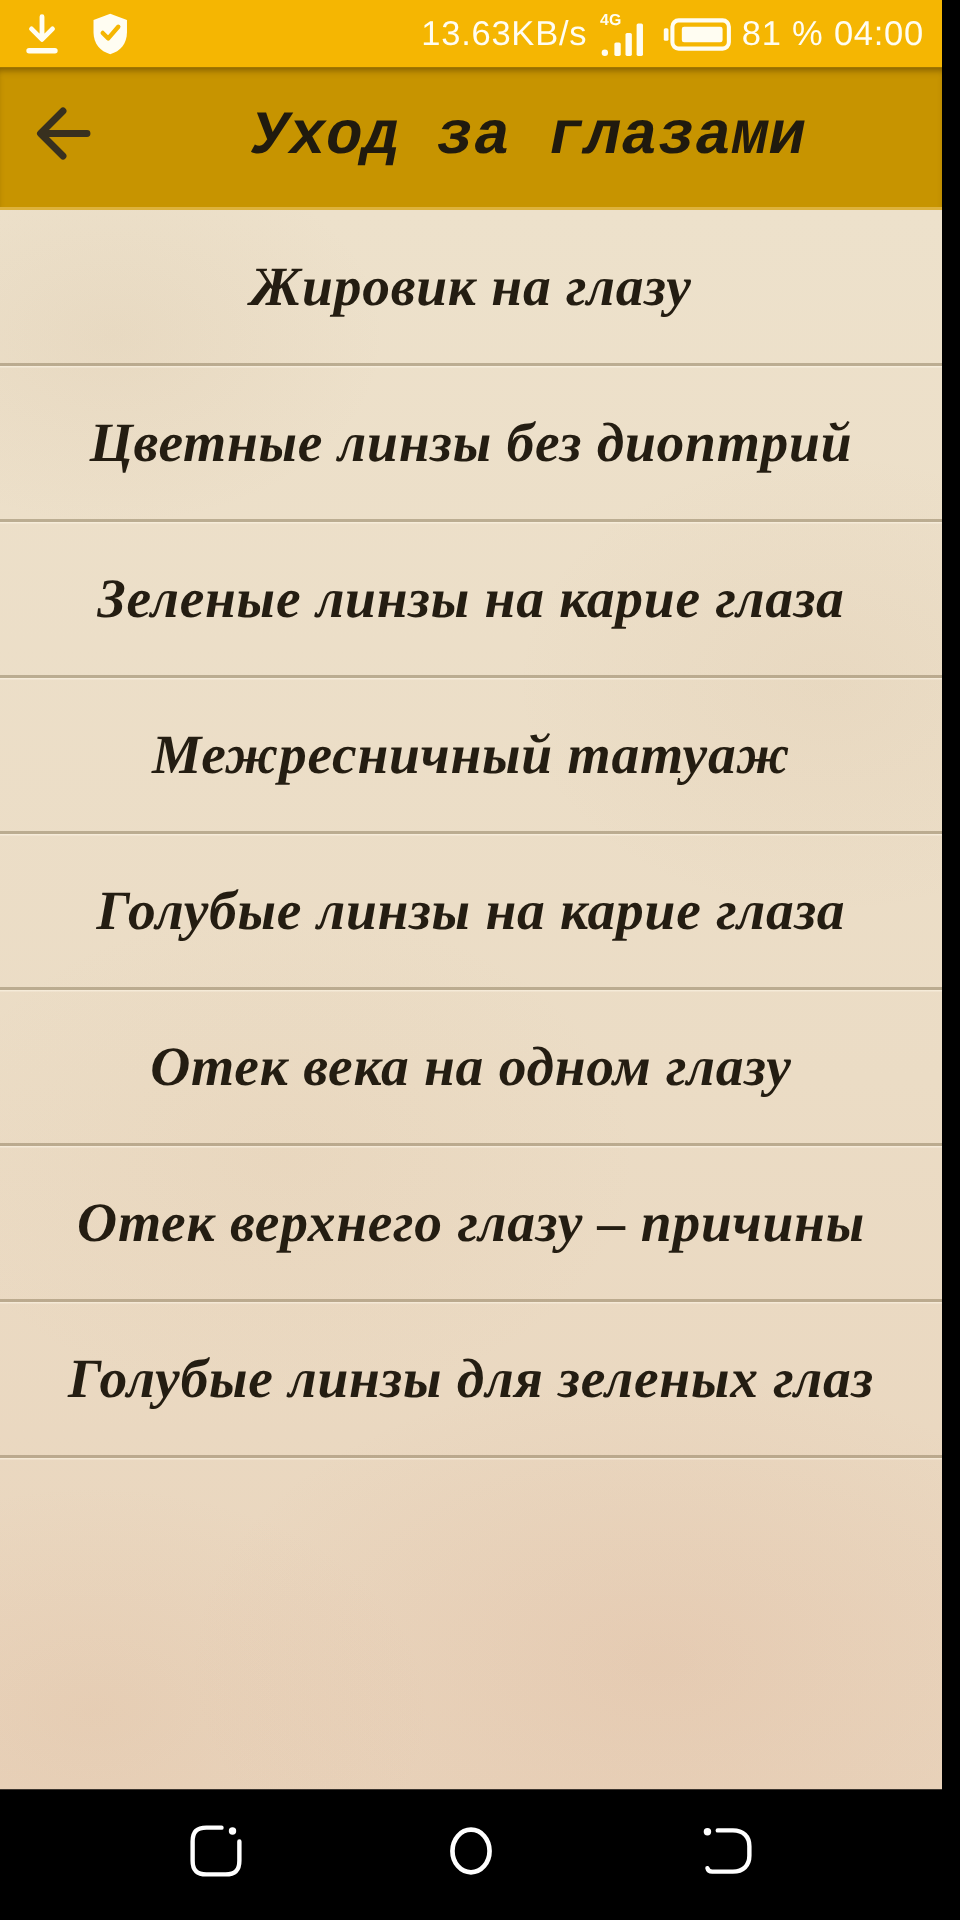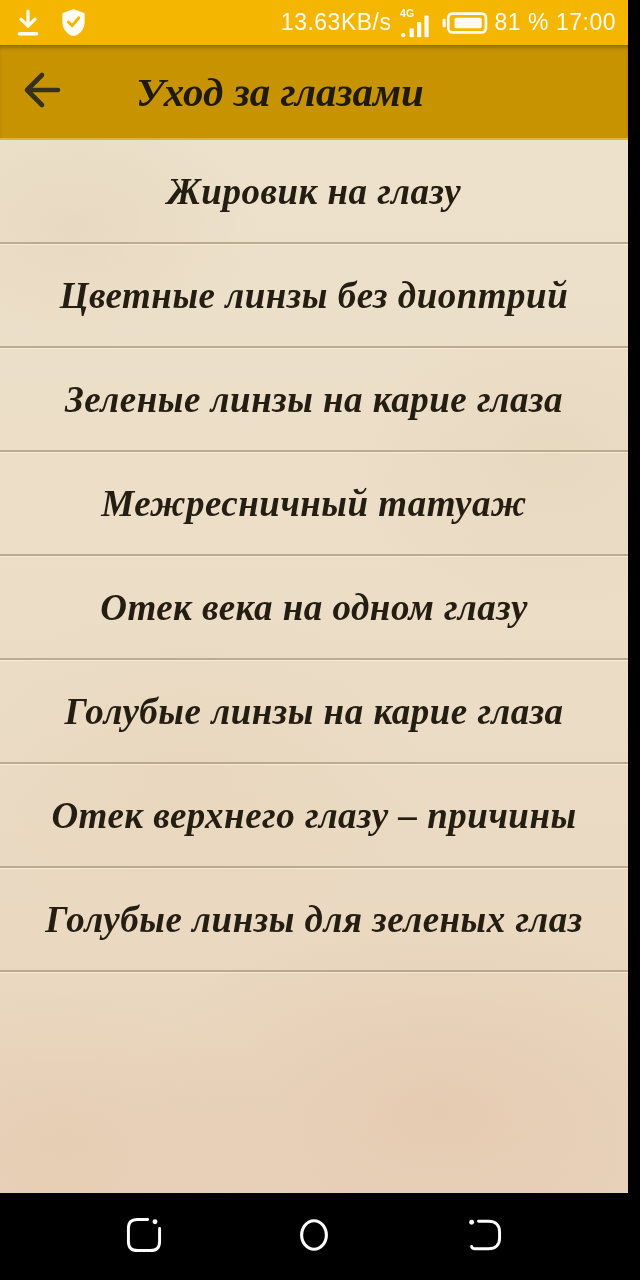--- a/index.html
+++ b/index.html
@@ -16,21 +16,21 @@
   .sb-text{letter-spacing:.5px;}
   .sb-icon{display:flex;align-items:flex-start;}
 
   
   .app-bar{height:95px;flex:0 0 95px;background:var(--app-bar-bg,#C79400);
     display:flex;align-items:center;position:relative;
     box-shadow:inset 0 4px 4px -2px rgba(70,45,0,.5);
     border-bottom:2px solid #DEB23C;box-sizing:border-box;}
   .back-btn{width:64px;height:95px;display:flex;align-items:center;justify-content:flex-end;
     padding-left:18px;box-sizing:border-box;cursor:pointer;}
-  .app-title{margin-left:72px;font-family:Liberation Serif, serif;
+  .app-title{margin-left:104px;font-family:Liberation Mono, monospace;
     font-style:italic;font-weight:700;font-size:41px;color:#201A0E;white-space:nowrap;}
 
   
   .list{flex:1 1 auto;overflow:hidden;
     background:
       radial-gradient(ellipse 260px 180px at 12% 8%, rgba(188,156,118,.10), transparent 70%),
       radial-gradient(ellipse 300px 220px at 88% 30%, rgba(188,150,110,.08), transparent 70%),
       radial-gradient(ellipse 340px 240px at 30% 60%, rgba(210,170,130,.08), transparent 70%),
       radial-gradient(ellipse 420px 260px at 70% 92%, rgba(205,140,110,.14), transparent 75%),
       radial-gradient(ellipse 300px 200px at 10% 95%, rgba(205,150,115,.12), transparent 75%),
@@ -80,21 +80,21 @@
         </svg>
       </span>
       <span class="sb-icon">
         <svg width="46" height="26" viewBox="0 0 44 24">
           <rect x="0.5" y="8" width="3" height="8" rx="1" fill="#FFFDF2"></rect>
           <rect x="6" y="3" width="36" height="18" rx="4" fill="none" stroke="#FFFDF2" stroke-width="2.6"></rect>
           <rect x="12" y="7" width="26" height="10" rx="1.5" fill="#FFFDF2"></rect>
         </svg>
       </span>
       <span class="sb-text">81 %</span>
-      <span class="sb-text">17:00</span>
+      <span class="sb-text">04:00</span>
     </div>
   </div>
 
   <div class="app-bar">
     <div class="back-btn">
       <span>
         <svg width="48" height="48" viewBox="0 0 48 48">
           <path d="M26 9 L11 24 L26 39 M12 24 H42" fill="none" stroke="#38301F" stroke-width="4.6" stroke-linecap="round" stroke-linejoin="round"></path>
         </svg>
       </span>
@@ -109,24 +109,24 @@
     <div class="row">
         <span class="row-label">Цветные линзы без диоптрий</span>
       </div>
     <div class="row">
         <span class="row-label">Зеленые линзы на карие глаза</span>
       </div>
     <div class="row">
         <span class="row-label">Межресничный татуаж</span>
       </div>
     <div class="row">
-        <span class="row-label">Отек века на одном глазу</span>
+        <span class="row-label">Голубые линзы на карие глаза</span>
       </div>
     <div class="row">
-        <span class="row-label">Голубые линзы на карие глаза</span>
+        <span class="row-label">Отек века на одном глазу</span>
       </div>
     <div class="row">
         <span class="row-label">Отек верхнего глазу – причины</span>
       </div>
     <div class="row">
         <span class="row-label">Голубые линзы для зеленых глаз</span>
       </div>
   </div>
 
   <div class="nav-bar">

